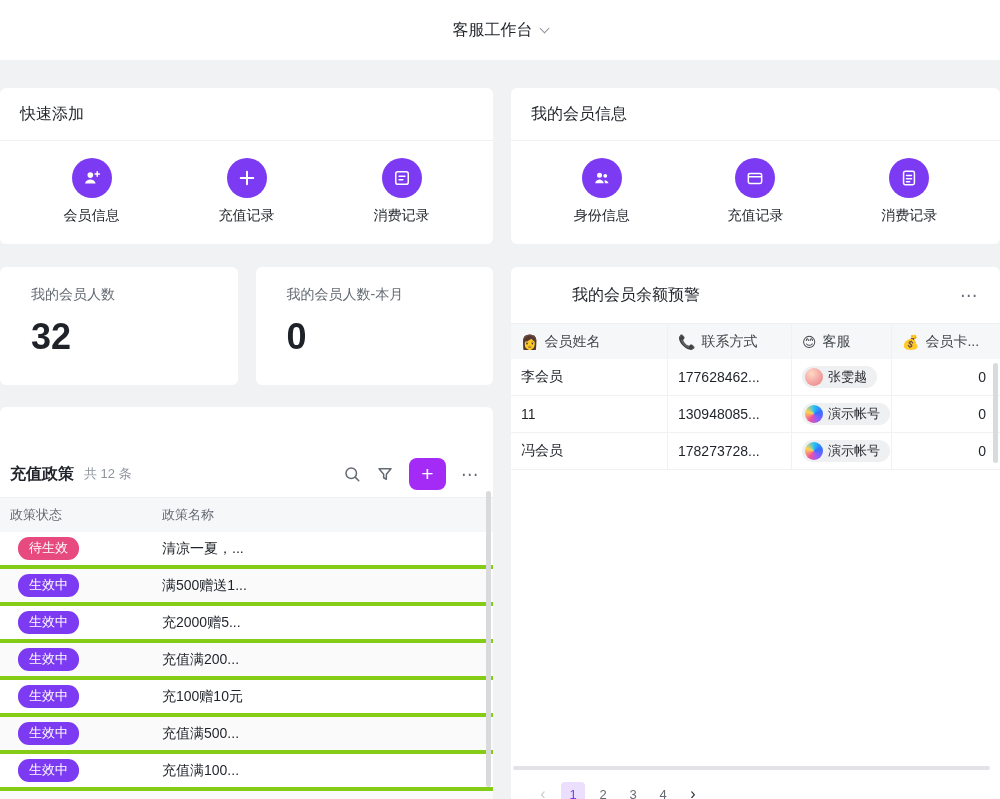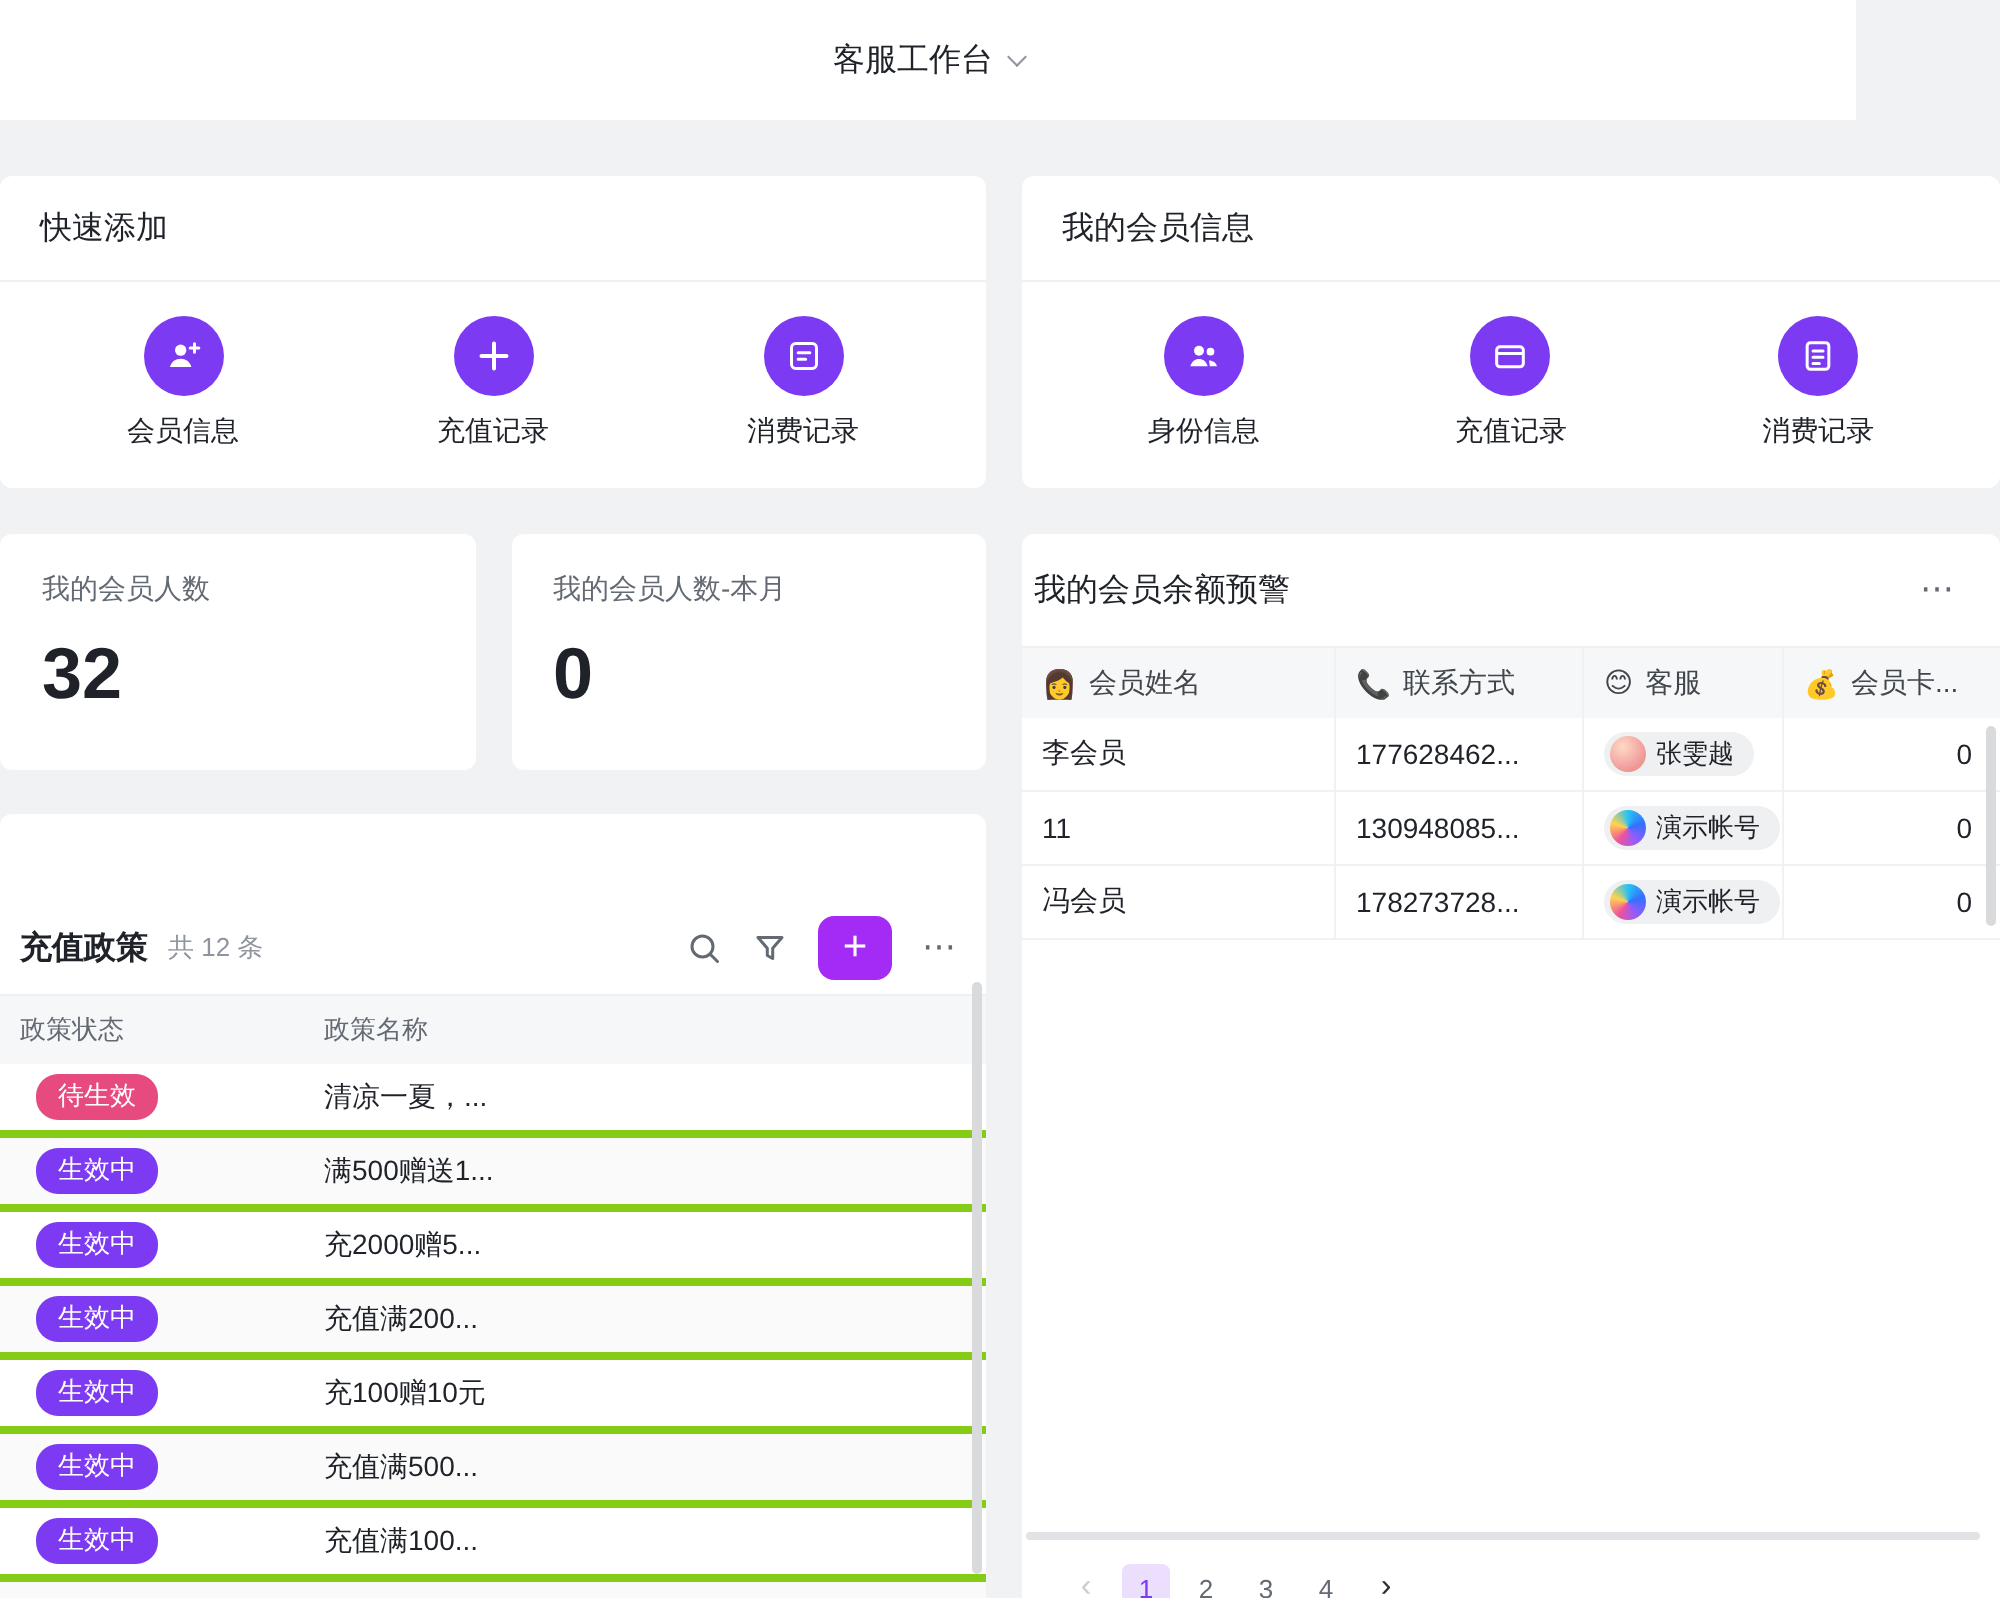--- a/index.html
+++ b/index.html
@@ -3,21 +3,21 @@
 <meta charset="utf-8">
 <style>
   * { margin:0; padding:0; box-sizing:border-box; }
   html,body { width:1000px; height:799px; overflow:hidden; }
   body {
     font-family:"Liberation Sans","DejaVu Sans",sans-serif;
     background:#f1f2f4; color:#1f2329; position:relative;
   }
   
   .app-header {
-    position:absolute; top:0; left:0; width:928px; height:60px;
+    position:absolute; top:0; left:0; width:1000px; height:60px;
     background:#fff; display:flex; align-items:center; justify-content:center;
   }
   .app-title-wrap { display:flex; align-items:center; cursor:pointer; }
   .app-title { font-size:16px; color:#1f2329; }
   .chev {
     width:7px; height:7px; border-right:1.6px solid #8f959e; border-bottom:1.6px solid #8f959e;
     transform:rotate(45deg); margin-left:8px; margin-top:-4px;
   }
   
   .col-left  { position:absolute; left:0;   top:88px; width:493px; }
@@ -30,21 +30,21 @@
   .card-title { font-size:16px; font-weight:500; color:#1f2329; }
   .icon-row { display:flex; justify-content:space-around; padding:17px 14px 0 14px; }
   .icon-item { display:flex; flex-direction:column; align-items:center; width:104px; cursor:pointer; }
   .icon-circle {
     width:40px; height:40px; border-radius:50%; background:#7c3bf2;
     display:flex; align-items:center; justify-content:center;
   }
   .icon-label { margin-top:9px; font-size:14px; color:#1f2329; }
   
   .stat-row { display:flex; gap:18px; margin-bottom:22px; }
-  .stat-card { flex:1; height:118px; padding:19px 21px; }
+  .stat-card { flex:1; height:118px; padding:19px 31px; }
   .stat-label { font-size:14px; color:#646a73; }
   .stat-value { font-size:36px; font-weight:700; color:#1f2329; margin-top:12px; }
   
   .policy-card { position:relative; height:450px; overflow:hidden; }
   .policy-head { height:46px; display:flex; align-items:center; padding:0 14px 0 10px;margin-top:44px; }
   .policy-title { font-size:16px; font-weight:600; }
   .policy-count { margin-left:10px; font-size:13px; color:#8f959e; }
   .policy-actions { margin-left:auto; display:flex; align-items:center; gap:15px; }
   .tool-icon { display:flex; align-items:center; cursor:pointer; }
   .plus-btn {
@@ -61,21 +61,21 @@
     display:inline-block; margin-left:8px; padding:3px 11px; border-radius:11px;
     font-size:13px; color:#fff; line-height:1.25;
   }
   .badge[data-status="pending"] { background:#e64a7f; }
   .badge[data-status="active"]  { background:#7c3bf2; }
   .badge[data-status="expired"] { background:#9da3ab; }
   .vthumb { position:absolute; right:2px; width:5px; border-radius:3px; background:#d9dadc; cursor:pointer; }
   .policy-thumb { top:84px; height:296px; }
   
   .balance-card { position:relative; height:545px; display:flex; flex-direction:column; overflow:hidden; }
-  .balance-head { height:56px; display:flex; align-items:center; justify-content:space-between; padding:0 22px 0 6px; }
+  .balance-head { height:56px; display:flex; align-items:center; justify-content:space-between; padding:0 22px 0 20px;margin-left:41px; }
   .b-table-head { height:36px; background:#f6f7f8; border-top:1px solid #f0f0f0; display:flex; align-items:center; font-size:14px; color:#41464c; }
   .b-cell { height:100%; display:flex; align-items:center; gap:6px; padding-left:10px; border-right:1px solid #f0f1f2; }
   .b-c1 { width:157px; } .b-c2 { width:124px; } .b-c3 { width:100px; }
   .b-c4 { flex:1; border-right:none; }
   .b-row { height:37px; display:flex; align-items:center; border-bottom:1px solid #f0f1f2; font-size:14px; cursor:pointer; }
   .b-row .b-c4 { justify-content:flex-end; padding-right:14px; }
   .hdr-emoji { font-size:14px; }
   .chip {
     display:inline-flex; align-items:center; gap:5px; background:#eff0f2;
     border-radius:999px; padding:2px 10px 2px 3px; font-size:13px; color:#1f2329;

